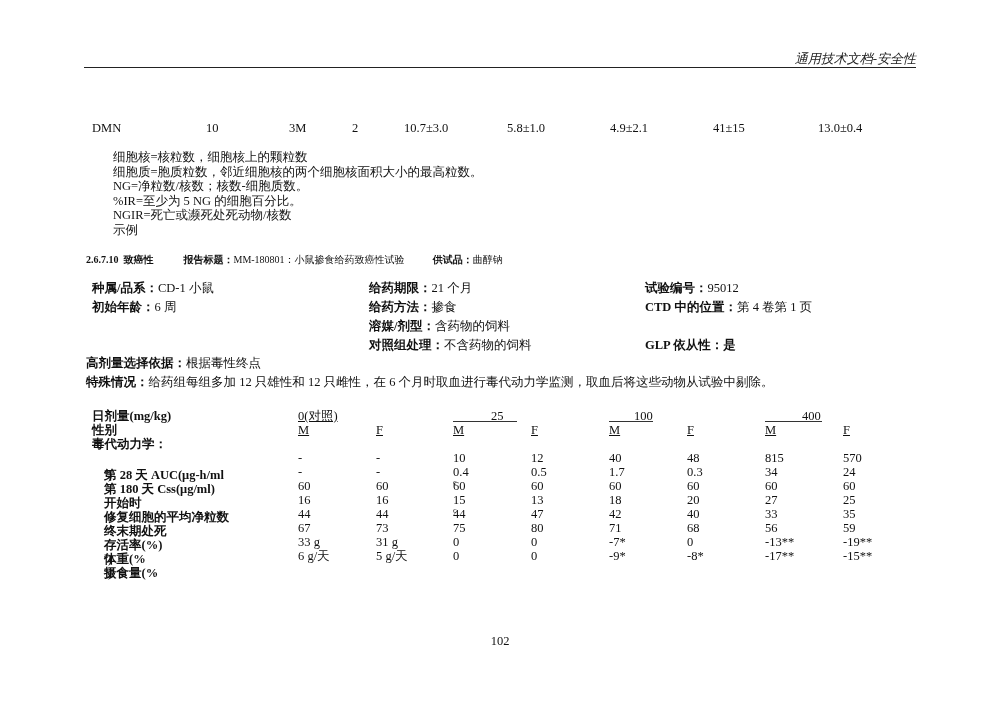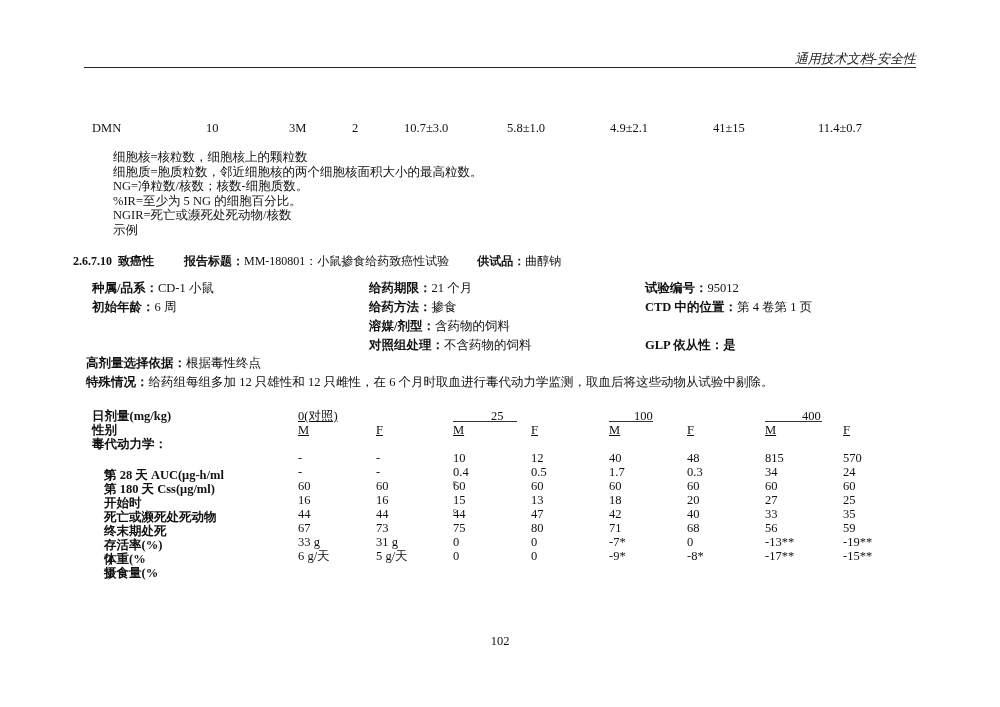--- a/index.html
+++ b/index.html
@@ -8,21 +8,21 @@
       font-family: "Liberation Serif", "DejaVu Serif", serif;
       color: #111; font-size: 12.5px;
     }
     .abs { position: absolute; white-space: nowrap; }
     .header-title { right: 84px; top: 50px; font-style: italic; font-size: 13px; color: #222; }
     .header-rule { left: 84px; top: 67px; width: 832px; height: 0; border-top: 1.2px solid #222; }
     .dmn-row { top: 121px; left: 0; width: 1000px; height: 16px; }
     .dmn-row span { position: absolute; }
     .notes { left: 86px; top: 150px; line-height: 14.6px; }
     .notes div { white-space: nowrap; margin-left: 27px; }
-    .section { left: 73px; top: 253px; font-size: 12px; }
+    .section { left: 86px; top: 253px; font-size: 10px; }
     .section b { font-weight: bold; }
     .meta { position: absolute; line-height: 19px; }
     .meta b { font-weight: bold; }
     .wide { left: 86px; white-space: nowrap; text-align: center; }
     .tbl { position: absolute; left: 0; top: 409px; width: 1000px; }
     .tbl .row { position: relative; height: 14px; line-height: 14px; }
     .tbl .row span { position: absolute; white-space: nowrap; }
     .tbl .lbl { left: 92px; font-weight: bold; }
     .tbl .sub { left: 104px; font-weight: bold; margin-top: 17px; }
     .u { text-decoration: underline; }
@@ -38,21 +38,21 @@
 
 <div class="abs dmn-row">
   <span style="left:92px">DMN</span>
   <span style="left:206px">10</span>
   <span style="left:289px">3M</span>
   <span style="left:352px">2</span>
   <span style="left:404px">10.7±3.0</span>
   <span style="left:507px">5.8±1.0</span>
   <span style="left:610px">4.9±2.1</span>
   <span style="left:713px">41±15</span>
-  <span style="left:818px">11.4±0.7</span>
+  <span style="left:818px">13.0±0.4</span>
 </div>
 
 <div class="abs notes">
   <div>细胞核=核粒数，细胞核上的颗粒数</div>
   <div>细胞质=胞质粒数，邻近细胞核的两个细胞核面积大小的最高粒数。</div>
   <div>NG=净粒数/核数；核数-细胞质数。</div>
   <div>%IR=至少为 5 NG 的细胞百分比。</div>
   <div>NGIR=死亡或濒死处死动物/核数</div>
   <div>示例</div>
 </div>
@@ -140,21 +140,21 @@
     <span style="left:298px">60</span>
     <span style="left:376px">60</span>
     <span style="left:453px"><span>60</span><sup>c</sup></span>
     <span style="left:531px">60</span>
     <span style="left:609px">60</span>
     <span style="left:687px">60</span>
     <span style="left:765px">60</span>
     <span style="left:843px">60</span>
   </div>
   <div class="row">
-    <span class="sub">死亡或濒死处死动物</span>
+    <span class="sub">修复细胞的平均净粒数</span>
     <span style="left:298px">16</span>
     <span style="left:376px">16</span>
     <span style="left:453px">15</span>
     <span style="left:531px">13</span>
     <span style="left:609px">18</span>
     <span style="left:687px">20</span>
     <span style="left:765px">27</span>
     <span style="left:843px">25</span>
   </div>
   <div class="row">

